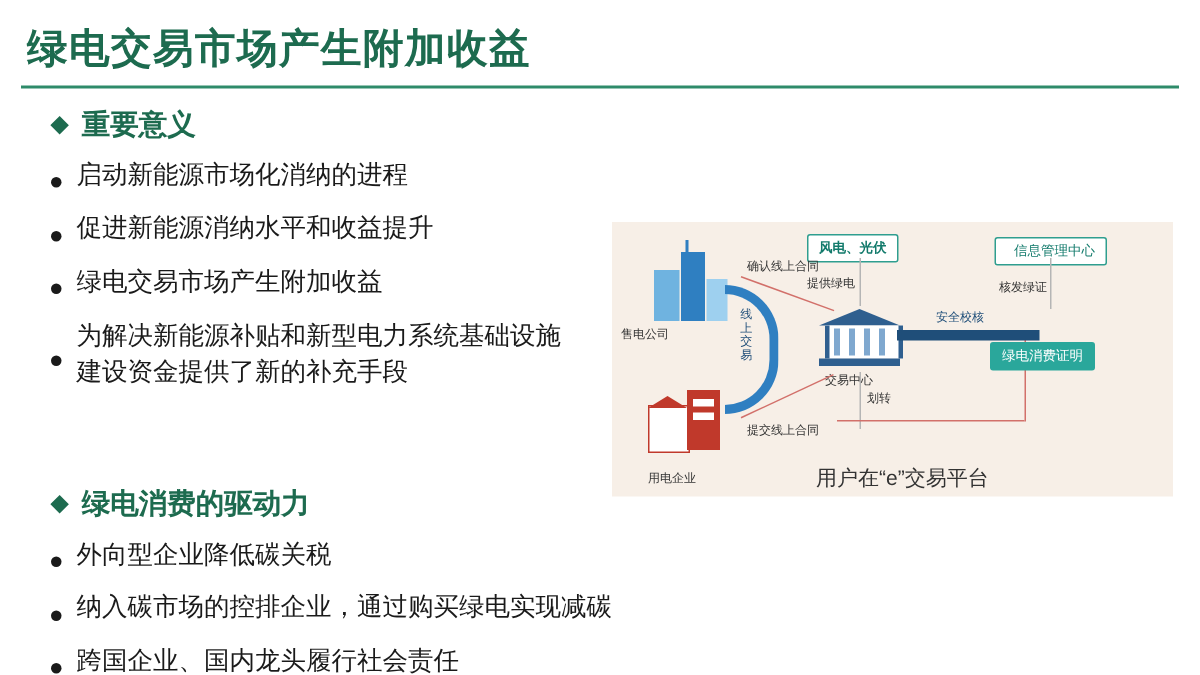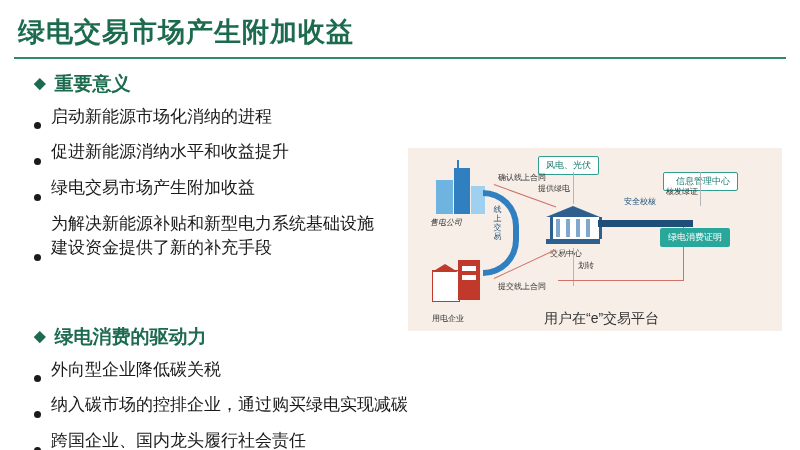--- a/index.html
+++ b/index.html
@@ -59,21 +59,21 @@
     line-height: 1.45;
   }
   .lvl2-list {
     margin-top: 9px;
     display: flex;
     flex-direction: column;
     gap: 11px;
   }
   .lvl2 {
     display: flex;
-    align-items: flex-end;
+    align-items: center;
     gap: 10px;
     font-size: 17px;
     color: #1a1a1a;
     line-height: 1.45;
   }
   .dot {
     flex: 0 0 auto;
     width: 7px;
     height: 7px;
     border-radius: 50%;
@@ -258,34 +258,34 @@
       </div>
       <div class="lvl2">
         <span class="dot"></span>
         <span class="lvl2-text">跨国企业、国内龙头履行社会责任</span>
       </div>
     </div>
   </div>
 
   <div class="diagram">
 
-    <div class="box-label" style="left:130px; top:8px;">风电、光伏</div>
-    <div class="box-label" style="left:255px; top:24px;padding-left:12px;">信息管理中心</div>
+    <div class="box-label" style="left:130px; top:8px;font-weight:bold;">风电、光伏</div>
+    <div class="box-label" style="left:255px; top:10px;padding-left:12px;">信息管理中心</div>
 
     <div class="vline" style="left:165px; top:24px; height:32px;"></div>
     <div class="vline" style="left:292px; top:24px; height:34px;"></div>
     <div class="vline" style="left:165px; top:100px; height:38px;"></div>
 
     <div class="bldg" style="left:22px; top:16px; width:58px; height:50px;">
       <div style="position:absolute; left:6px; top:16px; width:17px; height:34px; background:#6fb3e0;"></div>
       <div style="position:absolute; left:24px; top:4px; width:16px; height:46px; background:#2f7fc1;"></div>
       <div style="position:absolute; left:41px; top:22px; width:14px; height:28px; background:#9ed0ef;"></div>
       <div style="position:absolute; left:27px; top:-4px; width:2px; height:8px; background:#2f7fc1;"></div>
     </div>
-    <div class="dg" style="left:22px; top:69px;font-style:italic;">售电公司</div>
+    <div class="dg" style="left:6px; top:69px;">售电公司</div>
 
     <div class="bldg" style="left:24px; top:112px; width:54px; height:40px;">
       <div style="position:absolute; left:0px; top:10px; width:26px; height:30px; background:#ffffff; border:1px solid #c0392b;"></div>
       <div style="position:absolute; left:0px; top:4px; width:0; height:0; border-left:13px solid transparent; border-right:13px solid transparent; border-bottom:8px solid #c0392b;"></div>
       <div style="position:absolute; left:26px; top:0px; width:22px; height:40px; background:#c0392b;"></div>
       <div style="position:absolute; left:30px; top:6px; width:14px; height:5px; background:#ffffff;"></div>
       <div style="position:absolute; left:30px; top:15px; width:14px; height:5px; background:#ffffff;"></div>
     </div>
     <div class="dg" style="left:24px; top:165px;">用电企业</div>
 
@@ -308,20 +308,20 @@
     <div class="arrow-line" style="left:150px; top:132px; width:125px; transform:rotate(0deg);"></div>
     <div class="arrow-line" style="left:275px; top:78px; width:1px; height:55px; transform:rotate(0deg);"></div>
 
     <div class="dg" style="left:90px; top:24px;">确认线上合同</div>
     <div class="dg" style="left:90px; top:133px;">提交线上合同</div>
     <div class="dg" style="left:130px; top:35px;">提供绿电</div>
     <div class="dg" style="left:170px; top:112px;">划转</div>
     <div class="dg" style="left:258px; top:38px;">核发绿证</div>
 
     <div class="bluebar" style="left:190px; top:72px; width:95px;"></div>
-    <div class="bluebar-label" style="left:216px; top:48px;">安全校核</div>
+    <div class="bluebar-label" style="left:216px; top:58px;">安全校核</div>
 
     <div class="green-chip" style="left:252px; top:80px;">绿电消费证明</div>
 
     <div class="caption" style="left:136px; top:162px;">用户在“e”交易平台</div>
   </div>
 
 </div>
 
 </body></html>

